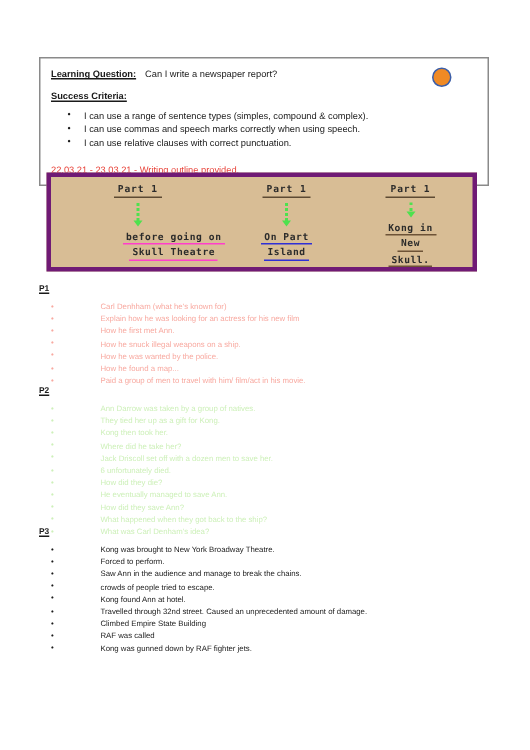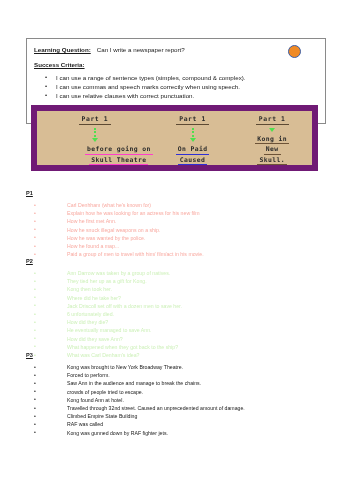--- a/index.html
+++ b/index.html
@@ -87,26 +87,26 @@
     border-radius: 50%;
     background: #f08a24;
     border: 1.6px solid #3b5ea8;
     box-sizing: border-box;
   }
 
   
   .diagram {
     position: absolute;
     left: 31px;
-    top: 105px;
+    top: 115px;
     width: 287px;
     height: 66px;
     box-sizing: border-box;
     background: #d8bd95;
-    border: 6px solid #701a75;
+    border: 3px solid #701a75;
     display: flex;
   }
   .dcol {
     flex: 1;
     position: relative;
     display: flex;
     flex-direction: column;
     align-items: center;
     padding-top: 4px;
   }
@@ -233,22 +233,22 @@
     <div class="dphrases">
       <span class="phrase u-pink">before going on</span>
       <span class="phrase u-pink">Skull Theatre</span>
     </div>
   </div>
 
   <div class="dcol">
     <span class="part-title">Part 1</span>
     <span class="arrow"></span>
     <div class="dphrases">
-      <span class="phrase u-blue">On Paid</span>
-      <span class="phrase u-blue">Caused</span>
+      <span class="phrase u-blue">On Part</span>
+      <span class="phrase u-blue">Island</span>
     </div>
   </div>
 
   <div class="dcol">
     <span class="part-title">Part 1</span>
     <span class="arrow"></span>
     <div class="dphrases">
       <span class="phrase u-brown">Kong in</span>
       <span class="phrase u-brown">New</span>
       <span class="phrase u-brown">Skull.</span>

